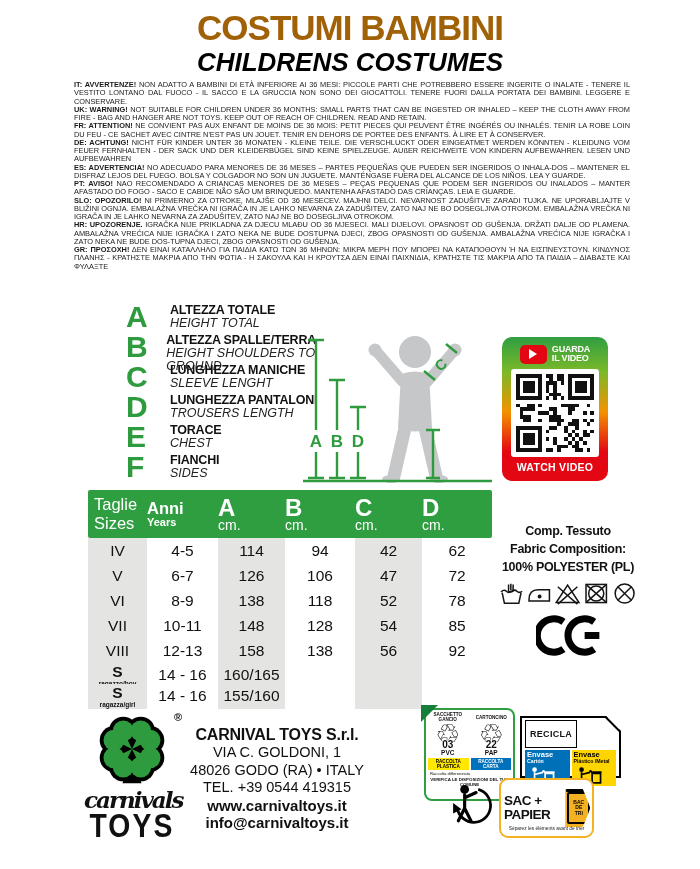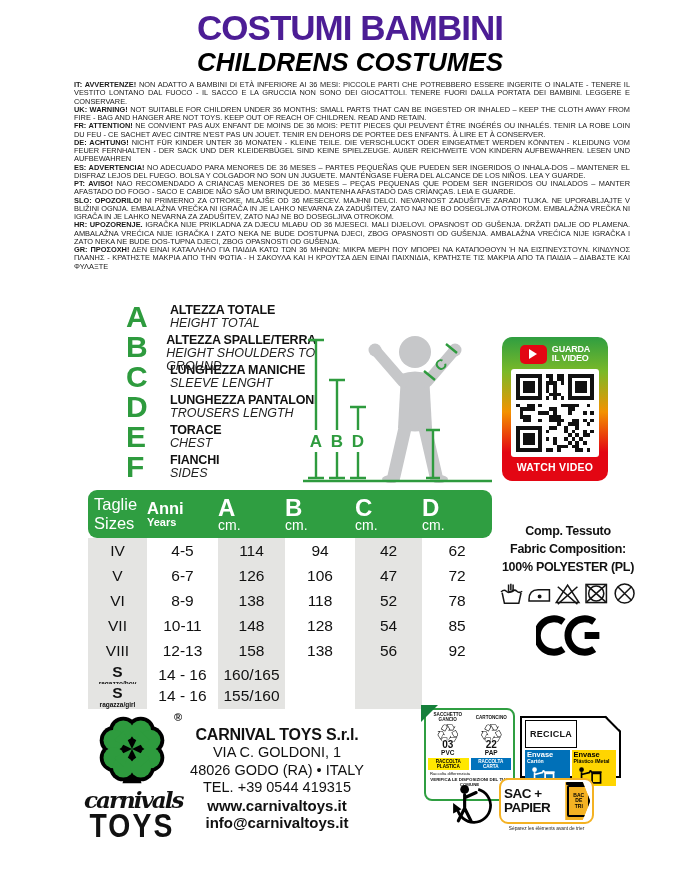--- a/index.html
+++ b/index.html
@@ -3,21 +3,21 @@
 <meta charset="utf-8">
 <style>
   html,body{margin:0;padding:0;background:#fff;}
   #page{position:relative;width:700px;height:869px;background:#fff;overflow:hidden;
         font-family:"Liberation Sans",sans-serif;color:#111;}
   .abs{position:absolute;}
   .sr{position:absolute;width:1px;height:1px;overflow:hidden;clip:rect(0 0 0 0);}
 
   
   .title{left:0;top:8px;width:700px;text-align:center;font-size:35px;font-weight:800;
-         letter-spacing:-1px;color:#4c1d95;}
+         letter-spacing:-1px;color:#a16207;}
   .subtitle{left:0;top:47px;width:700px;text-align:center;font-size:26px;font-weight:600;
             font-style:italic;letter-spacing:0;color:#000;}
 
   
   .warnings{left:74px;top:81px;width:556px;font-size:7.4px;line-height:8.25px;
             text-align:justify;color:#1a1a1a;}
   .warnings p{margin:0;}
   .warnings b{font-weight:700;}
 
   
@@ -41,21 +41,21 @@
              border-top:5px solid transparent;border-bottom:5px solid transparent;}
   .qr-top-text{color:#fff;font-weight:800;font-size:9px;line-height:9px;letter-spacing:-0.2px;}
   .qr-white{width:88px;height:88px;margin:2px auto 0;background:#fff;border-radius:3px;
             display:flex;align-items:center;justify-content:center;}
   .qr-bottom{text-align:center;color:#fff;font-weight:800;font-size:10.5px;margin-top:4px;
              letter-spacing:0.3px;}
 
   
   .size-table{left:88px;top:490px;width:404px;}
   .thead{display:grid;grid-template-columns:59px 71px 67px 70px 67px 70px;height:48px;
-         background:#2f9e41;border-radius:9px;color:#fff;position:relative;z-index:2;}
+         background:#2f9e41;border-radius:2px;color:#fff;position:relative;z-index:2;}
   .thead>div{display:flex;flex-direction:column;align-items:flex-start;justify-content:center;}
   .th-size{align-items:flex-start !important;padding-left:6px;font-size:16.5px;line-height:19px;
            font-weight:400;}
   .th-years .l1{font-size:16.5px;font-weight:700;line-height:17px;}
   .th-years .l2{font-size:11px;font-weight:600;line-height:11px;}
   .th-m .l1{font-size:24px;font-weight:700;line-height:22px;}
   .th-m .l2{font-size:14px;line-height:13px;}
   .trow{display:grid;grid-template-columns:59px 71px 67px 70px 67px 70px;}
   .trow>div{display:flex;flex-direction:column;align-items:center;justify-content:center;
             font-size:15.5px;font-weight:500;}
@@ -117,21 +117,21 @@
   .rec-cells{display:flex;gap:2px;margin:0 3px;}
   .rec-cell{width:45px;height:36px;padding:1px 2px;box-sizing:border-box;position:relative;}
   .rec-blue{background:#0070b8;color:#fff;}
   .rec-yellow{background:#ffd500;color:#000;}
   .rec-l1{font-size:7.5px;font-weight:800;line-height:8px;}
   .rec-l2{font-size:5.2px;font-weight:600;line-height:5.5px;}
   .rec-icon{position:absolute;bottom:1px;left:4px;}
 
   
   .triman{left:450px;top:780px;}
-  .sac-box{left:499px;top:778px;width:95px;height:46px;border:2.5px solid #f4b223;
+  .sac-box{left:499px;top:778px;width:95px;height:60px;border:2.5px solid #f4b223;
            border-radius:9px;background:#fff;box-sizing:border-box;display:flex;
            align-items:center;padding:2px 3px;gap:15px;}
   .sac-text{font-size:13.5px;font-weight:800;line-height:14px;letter-spacing:-0.5px;}
   .sac-pent{width:34px;height:38px;background:#f4b223;
             clip-path:polygon(0 0,70% 0,100% 50%,70% 100%,0 100%);
             display:flex;align-items:center;justify-content:flex-start;padding-left:2px;
             box-sizing:border-box;}
   .bin{width:19px;height:28px;border:2px solid #000;border-radius:2px;background:#f4b223;
        display:flex;flex-direction:column;align-items:center;justify-content:center;
        position:relative;}

